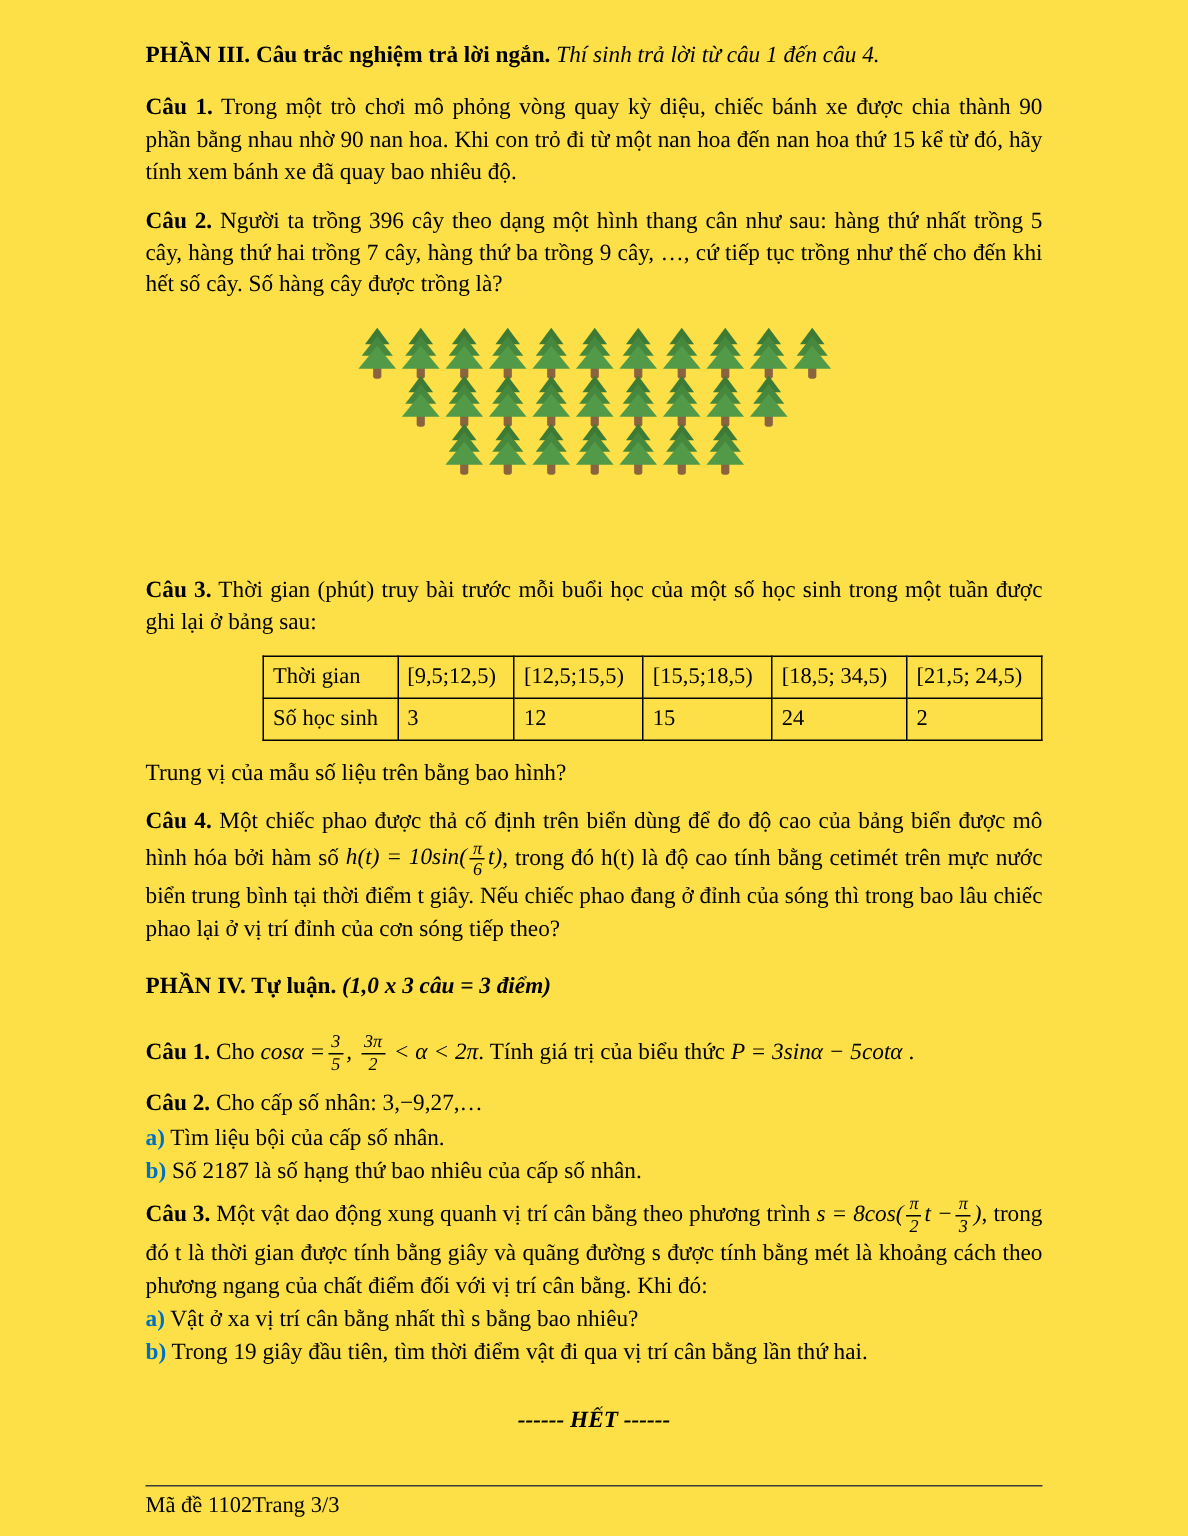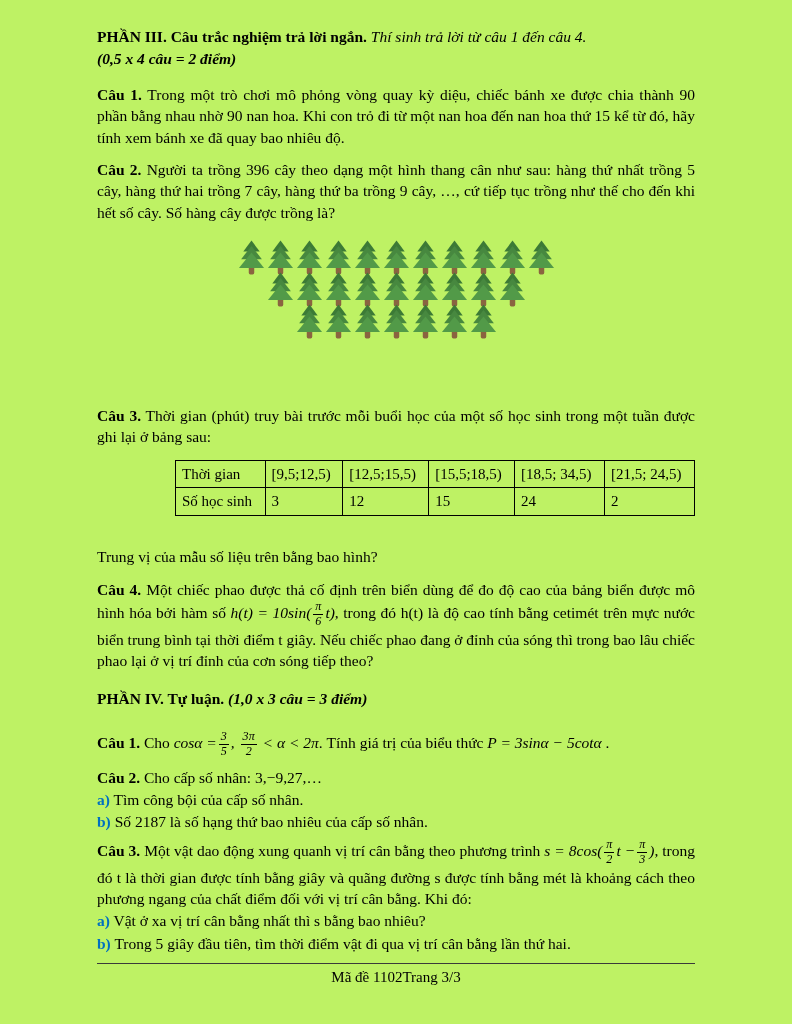--- a/index.html
+++ b/index.html
@@ -1,19 +1,19 @@
 <!DOCTYPE html>
 <html><head>
 <meta charset="utf-8">
 <style>
   * { margin:0; padding:0; box-sizing:border-box; }
   html,body { background:#e9e9e9; }
   body { font-family:"Liberation Serif", serif; color:#000; }
   .page {
-    width:792px; height:1024px; margin:0 auto; background:#bef264;
+    width:792px; height:1024px; margin:0 auto; background:#fde047;
     padding:26px 97px 0 97px; display:flex; flex-direction:column;
     font-size:15.5px; line-height:1.38;
   }
   p.para { text-align:justify; margin-bottom:11px; }
   .line { margin-bottom:1px; }
   .b { font-weight:bold; }
   .i { font-style:italic; }
   .bi { font-weight:bold; font-style:italic; }
   .blue { color:#0070C0; font-weight:bold; }
   .math { font-style:italic; }
@@ -22,51 +22,48 @@
     vertical-align:middle; font-size:0.78em; line-height:1.15; margin:0 2px;
     font-style:italic;
   }
   .frac .num { border-bottom:1px solid #000; padding:0 2px; }
   .frac .den { padding:0 2px; }
   .heading-block { margin-bottom:13px; }
   .trees { display:flex; flex-direction:column; align-items:center; margin:6px 0 26px 0; }
   .tree-row { display:flex; }
   .tree-row + .tree-row { margin-top:-3px; }
   svg.tree { width:29px; height:35px; display:block; }
-  table.freq { border-collapse:collapse; margin:6px 0 30px 78px;border-radius:20px; }
+  table.freq { border-collapse:collapse; margin:6px 0 11px 78px;border-radius:20px; }
   table.freq td { border:1px solid #000; padding:3px 6px; font-size:15px; vertical-align:middle; }
   table.freq td.hdr { min-width:76px; }
   .end-mark { text-align:center; font-weight:bold; font-style:italic; margin-top:22px; }
   .footer {
-    margin-top:auto; margin-bottom:36px;
+    margin-top:auto; margin-bottom:9px;
     border-top:1px solid #3a3a3a; padding-top:3px;
-    display:flex; justify-content:center; font-size:15px;
+    display:flex; justify-content:flex-start; font-size:15px;
   }
   .defs { position:absolute; width:0; height:0; overflow:hidden; }
 </style>
 </head>
 <body>
 
 <svg class="defs" aria-hidden="true">
   <symbol id="treedef" viewBox="0 0 26 32">
     <rect x="10.5" y="23" width="5" height="8.5" rx="1.5" fill="#8a6440"></rect>
     <polygon points="13,0.5 20.5,10.5 5.5,10.5" fill="#3c7a36"></polygon>
     <polygon points="13,5.5 22.5,17.5 3.5,17.5" fill="#47883f"></polygon>
     <polygon points="13,11.5 24.5,25.5 1.5,25.5" fill="#529a48"></polygon>
   </symbol>
 </svg>
 
 <div class="page">
 
   <div class="heading-block">
     <div class="line">
       <span class="b">PHẦN III. Câu trắc nghiệm trả lời ngắn.</span><span class="i"> Thí sinh trả lời từ câu 1 đến câu 4.</span>
-    </div>
-    <div class="line">
-      <span class="bi">(0,5 x 4 câu = 2 điểm)</span>
     </div>
   </div>
 
   <p class="para">
     <span class="b">Câu 1.</span><span> Trong một trò chơi mô phỏng vòng quay kỳ diệu, chiếc bánh xe được chia thành 90 phần bằng nhau nhờ 90 nan hoa. Khi con trỏ đi từ một nan hoa đến nan hoa thứ 15 kể từ đó, hãy tính xem bánh xe đã quay bao nhiêu độ.</span>
   </p>
 
   <p class="para">
     <span class="b">Câu 2.</span><span> Người ta trồng 396 cây theo dạng một hình thang cân như sau: hàng thứ nhất trồng 5 cây, hàng thứ hai trồng 7 cây, hàng thứ ba trồng 9 cây, …, cứ tiếp tục trồng như thế cho đến khi hết số cây. Số hàng cây được trồng là?</span>
   </p>
@@ -209,44 +206,45 @@
           <span class="num">3π</span>
           <span class="den">2</span>
         </span><span> &lt; α &lt; 2π</span></span><span>. Tính giá trị của biểu thức </span><span class="math">P = 3sinα − 5cotα</span><span> .</span>
   </p>
 
   <div style="margin-bottom:4px;">
     <div class="line">
       <span class="b">Câu 2.</span><span> Cho cấp số nhân: 3,−9,27,…</span>
     </div>
     <div class="line">
-      <span class="blue">a)</span><span> Tìm công bội của cấp số nhân.</span>
+      <span class="blue">a)</span><span> Tìm liệu bội của cấp số nhân.</span>
     </div>
     <div class="line">
       <span class="blue">b)</span><span> Số 2187 là số hạng thứ bao nhiêu của cấp số nhân.</span>
     </div>
   </div>
 
   <div>
     <p class="para" style="margin-bottom:1px;">
       <span class="b">Câu 3.</span><span> Một vật dao động xung quanh vị trí cân bằng theo phương trình </span><span class="math"><span>s = 8cos(</span><span class="frac">
             <span class="num">π</span>
             <span class="den">2</span>
           </span><span>t −</span><span class="frac">
             <span class="num">π</span>
             <span class="den">3</span>
           </span><span>)</span></span><span>, trong đó t là thời gian được tính bằng giây và quãng đường s được tính bằng mét là khoảng cách theo phương ngang của chất điểm đối với vị trí cân bằng. Khi đó:</span>
     </p>
     <div class="line">
       <span class="blue">a)</span><span> Vật ở xa vị trí cân bằng nhất thì s bằng bao nhiêu?</span>
     </div>
     <div class="line">
-      <span class="blue">b)</span><span> Trong 5 giây đầu tiên, tìm thời điểm vật đi qua vị trí cân bằng lần thứ hai.</span>
-    </div>
-  </div>
-
+      <span class="blue">b)</span><span> Trong 19 giây đầu tiên, tìm thời điểm vật đi qua vị trí cân bằng lần thứ hai.</span>
+    </div>
+  </div>
+
+  <div class="end-mark">------ HẾT ------</div>
 
   <div class="footer">
     <span>Mã đề 1102</span>
     <span>Trang 3/3</span>
   </div>
 
 </div>
 
 </body></html>

